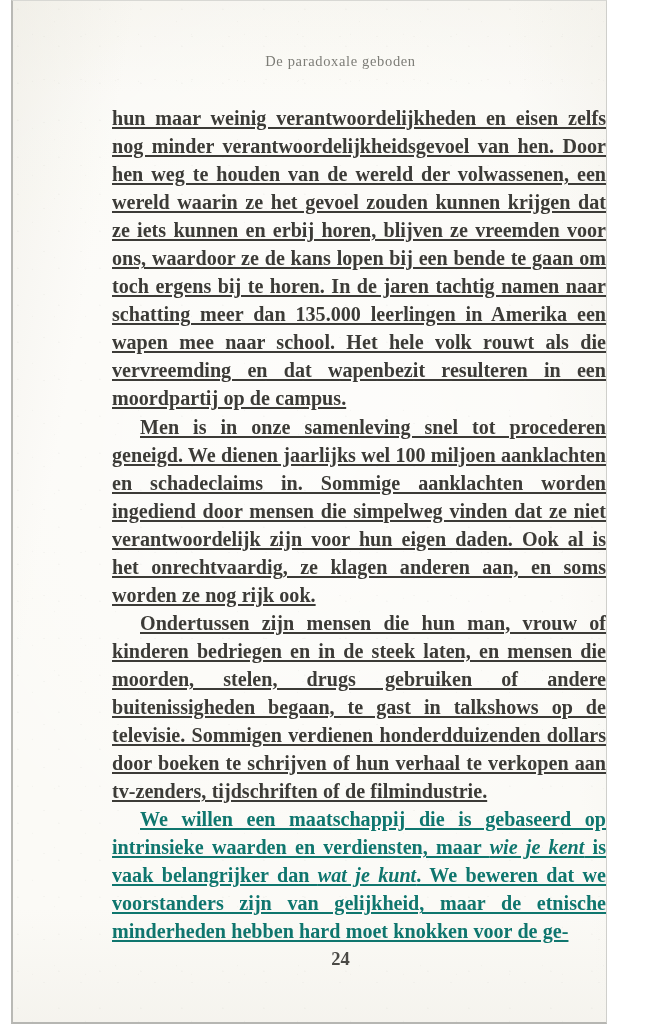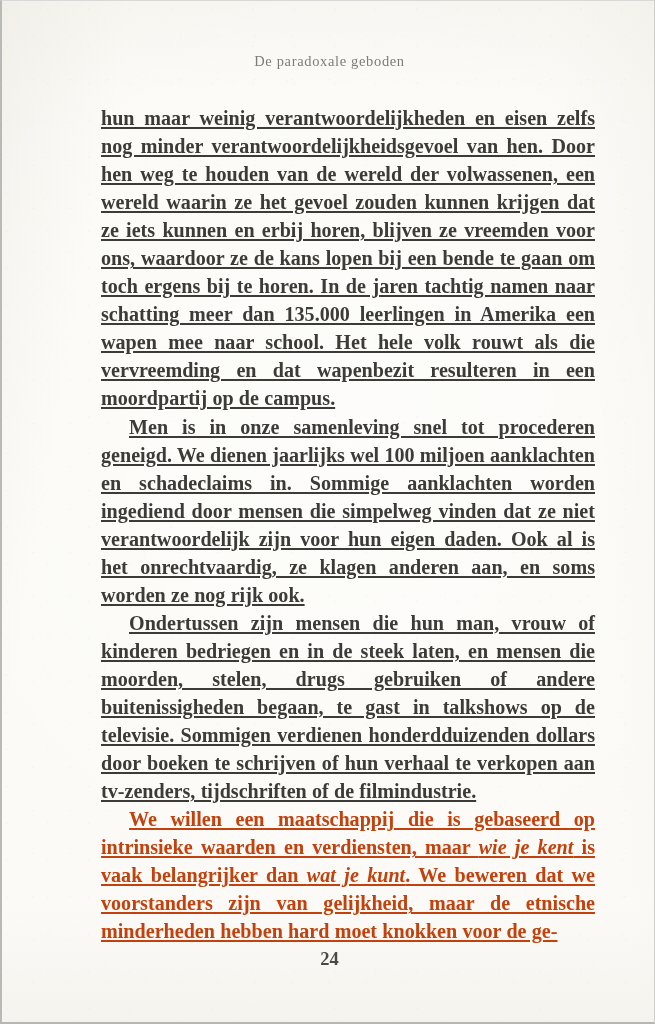--- a/index.html
+++ b/index.html
@@ -4,30 +4,31 @@
 <title>Book page scan</title>
 <style>
   html, body {
     margin: 0;
     padding: 0;
     background: #ffffff;
   }
 
   .page-scan {
     position: relative;
-    width: 655px;
+    width: 596px;
     height: 1024px;
     background: #fbfaf6;
     box-sizing: border-box;
     border-left: 2px solid #b9b9b5;
     border-top: 1px solid #d8d8d4;
     border-right: 1px solid #cfcfcb;
     border-bottom: 2px solid #b6b6b2;
     overflow: hidden;
     font-family: "Liberation Serif", "DejaVu Serif", serif;
+    margin-left: 11px;
   }
 
   
   .paper-tone {
     position: absolute;
     inset: 0;
     pointer-events: none;
     background:
       radial-gradient(ellipse 120% 80% at 52% 44%, rgba(255,255,255,0.55) 0%, rgba(250,249,243,0) 62%),
       linear-gradient(100deg, rgba(236,234,226,0.55) 0%, rgba(252,251,246,0) 16%),
@@ -124,21 +125,21 @@
   <div class="paper-tone"></div>
 
   <div class="page-inner">
 
     <div class="running-head">De paradoxale geboden</div>
 
     <div class="text-block" id="text-block">
         <p class="body-par" style="color: rgb(60, 59, 55);"><span>hun maar weinig verantwoordelijkheden en eisen zelfs nog minder verantwoordelijkheidsgevoel van hen. Door hen weg te houden van de wereld der volwassenen, een wereld waarin ze het gevoel zouden kunnen krijgen dat ze iets kunnen en erbij horen, blijven ze vreemden voor ons, waardoor ze de kans lopen bij een bende te gaan om toch ergens bij te horen. In de jaren tachtig namen naar schatting meer dan 135.000 leerlingen in Amerika een wapen mee naar school. Het hele volk rouwt als die vervreemding en dat wapenbezit resulteren in een moordpartij op de campus.</span></p>
         <p class="body-par indented" style="color: rgb(60, 59, 55);"><span>Men is in onze samenleving snel tot procederen geneigd. We dienen jaarlijks wel 100 miljoen aanklachten en schadeclaims in. Sommige aanklachten worden ingediend door mensen die simpelweg vinden dat ze niet verantwoordelijk zijn voor hun eigen daden. Ook al is het onrechtvaardig, ze klagen anderen aan, en soms worden ze nog rijk ook.</span></p>
         <p class="body-par indented" style="color: rgb(60, 59, 55);"><span>Ondertussen zijn mensen die hun man, vrouw of kinderen bedriegen en in de steek laten, en mensen die moorden, stelen, drugs gebruiken of andere buitenissigheden begaan, te gast in talkshows op de televisie. Sommigen verdienen honderdduizenden dollars door boeken te schrijven of hun verhaal te verkopen aan tv-zenders, tijdschriften of de filmindustrie.</span></p>
-        <p class="body-par indented" style="color: #c2410c;"><span>We willen een maatschappij die is gebaseerd op intrinsieke waarden en verdiensten, maar </span><em>wie je kent</em><span> is vaak belangrijker dan </span><em>wat je kunt</em><span>. We beweren dat we voorstanders zijn van gelijkheid, maar de etnische minderheden hebben hard moet knokken voor de ge-</span></p>
+        <p class="body-par indented" style="color: #0f766e;"><span>We willen een maatschappij die is gebaseerd op intrinsieke waarden en verdiensten, maar </span><em>wie je kent</em><span> is vaak belangrijker dan </span><em>wat je kunt</em><span>. We beweren dat we voorstanders zijn van gelijkheid, maar de etnische minderheden hebben hard moet knokken voor de ge-</span></p>
       </div>
 
     <div class="folio">24</div>
 
   </div>
 
   <div class="grain"></div>
 
 </div>
 

